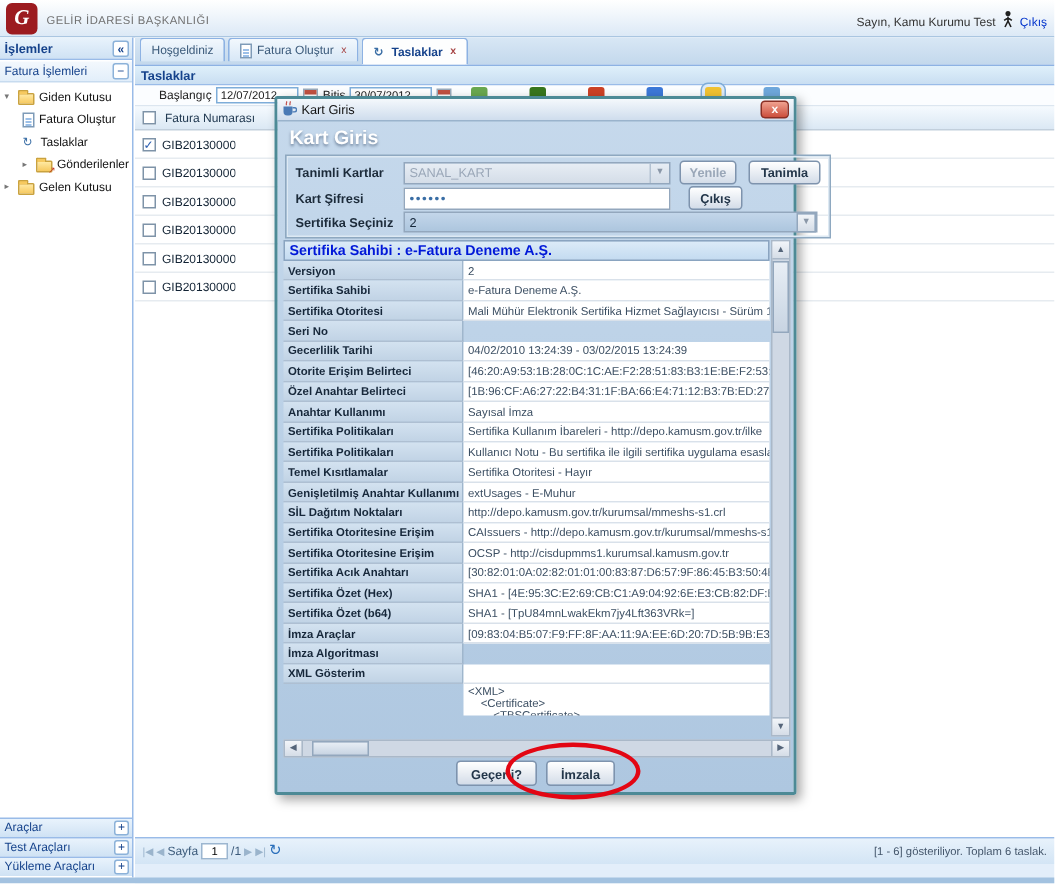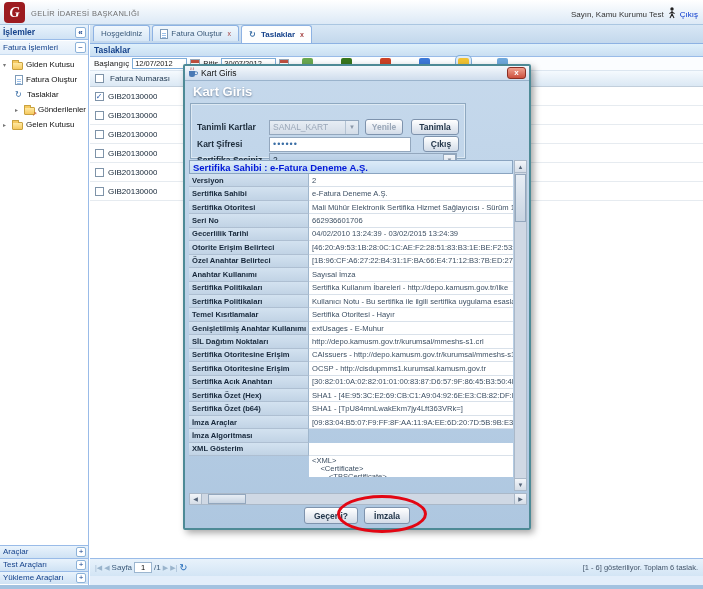--- a/index.html
+++ b/index.html
@@ -57,21 +57,21 @@
   .tab { height:16px; border:1px solid #8db2e3; border-bottom:none; border-radius:3px 3px 0 0;
          background:linear-gradient(#f2f8fd,#d7e7f6); padding:0 7px; display:flex; align-items:center;
          gap:3px; font-size:8px; color:#3b5a7a; white-space:nowrap; }
   .tab.active { background:#fdfefe; color:#15428b; font-weight:bold; height:18px; }
   .tab .x { font-size:7px; color:#a64444; margin-left:2px; }
   .panelhead { position:absolute; left:0; top:19px; right:0; height:13px;
                background:linear-gradient(#dff0fb,#c9def2); border-bottom:1px solid #99bbe8;
                color:#15428b; font-weight:bold; font-size:8.5px; line-height:13px; padding-left:4px; }
   .filterrow { position:absolute; left:0; top:32px; right:0; height:14px; background:#fbfdff;
                border-bottom:1px solid #dce6f0; display:flex; align-items:center; gap:3px;
-               padding-left:4px; font-size:8px; color:#222; }
+               padding-left:16px; font-size:8px; color:#222; }
   .dateinput { width:55px; height:11px; border:1px solid #7eadd9; background:#fff; font-size:7.5px;
                padding:0 2px; font-family:inherit; color:#222; }
   .calico { width:10px; height:10px; border:1px solid #9aaabb; background:#fff; position:relative; flex:none; }
   .calico::before { content:""; position:absolute; top:0; left:0; right:0; height:3px; background:#c05040; }
   .calico::after { content:""; position:absolute; top:5px; left:2px; right:2px; height:3px;
                background:repeating-linear-gradient(90deg,#889 0 1px,#fff 1px 3px); }
   .tbicons { display:flex; gap:28px; margin-left:10px; }
   .tbico { width:11px; height:11px; border-radius:2px; flex:none; }
   .tbico.on { box-shadow:0 0 0 2px #dceafa,0 0 0 3px #7eadd9; }
   .gridhead { position:absolute; left:0; top:46px; right:0; height:16px;
@@ -102,22 +102,22 @@
   #dialog { position:absolute; left:183px; top:64px; width:348px; height:466px;
             background:linear-gradient(180deg,#c6d9ec,#aec7e0); border:2px solid #4d8a96;
             border-radius:2px; box-shadow:3px 3px 7px rgba(0,0,0,.35); z-index:10; }
   .dtitle { height:15px; background:linear-gradient(#f4f8fc,#cfdded); border-bottom:1px solid #9ab3cc;
             display:flex; align-items:center; gap:3px; padding:0 3px; font-size:8.5px; color:#111; }
   .dclose { margin-left:auto; width:19px; height:12px; background:linear-gradient(#f0a18f,#cc4f3d);
             border:1px solid #8b2f24; border-radius:3px; color:#fff; font-size:8px; font-weight:bold;
             display:flex; align-items:center; justify-content:center; line-height:1; }
   .dheading { height:20px; padding:3px 0 0 8px; font-size:13px; font-weight:bold; color:#fff;
               text-shadow:0 1px 2px rgba(40,60,90,.55); }
-  .dform { position:absolute; left:5px; top:37px; width:276px; height:56px; border:1px solid #8ea8c0;
-           box-shadow:inset 0 0 0 1px #dde9f3; padding:15px 6px 0 6px; }
+  .dform { position:absolute; left:5px; top:37px; width:364px; height:56px; border:1px solid #8ea8c0;
+           box-shadow:inset 0 0 0 1px #dde9f3; padding:3px 6px 0 6px; }
   .frow { display:flex; align-items:center; height:16px; margin-bottom:1px; }
   .flabel { width:72px; font-weight:bold; font-size:8.5px; color:#1c2b3a; flex:none; }
   .combo { width:178px; height:15px; border:1px solid #93a7bd; background:linear-gradient(#e7edf4,#d4dde8);
            color:#9aa7b8; font-size:8.5px; padding:0 0 0 3px; display:flex; align-items:center; }
   .combo .carrow { margin-left:auto; width:13px; height:100%; border-left:1px solid #b3c2d2;
            color:#8a97a8; font-size:6px; display:flex; align-items:center; justify-content:center; }
   .combo.cert { flex:1; background:linear-gradient(#c3d6ea,#adc6de); color:#16273a; margin-right:2px; }
   .combo.cert .carrow { border:1px solid #93a7bd; background:linear-gradient(#f2f5f9,#d5dde7); height:13px; }
   .pwfield { width:178px; height:15px; border:1px solid #93a7bd; background:#fff; color:#3a6ea5;
            font-size:9px; letter-spacing:1px; padding:0 3px; display:flex; align-items:center; }
@@ -381,21 +381,20 @@
         <div class="cvalue">e-Fatura Deneme A.Ş.</div>
       </div>
 
       <div class="crow">
         <div class="clabel">Sertifika Otoritesi</div>
         <div class="cvalue">Mali Mühür Elektronik Sertifika Hizmet Sağlayıcısı - Sürüm 1</div>
       </div>
 
       <div class="crow">
         <div class="clabel">Seri No</div>
-        <div class="cvalue">662936601706</div>
       </div>
 
       <div class="crow">
         <div class="clabel">Gecerlilik Tarihi</div>
         <div class="cvalue">04/02/2010 13:24:39 - 03/02/2015 13:24:39</div>
       </div>
 
       <div class="crow">
         <div class="clabel">Otorite Erişim Belirteci</div>
         <div class="cvalue">[46:20:A9:53:1B:28:0C:1C:AE:F2:28:51:83:B3:1E:BE:F2:53:14:7C]</div>

